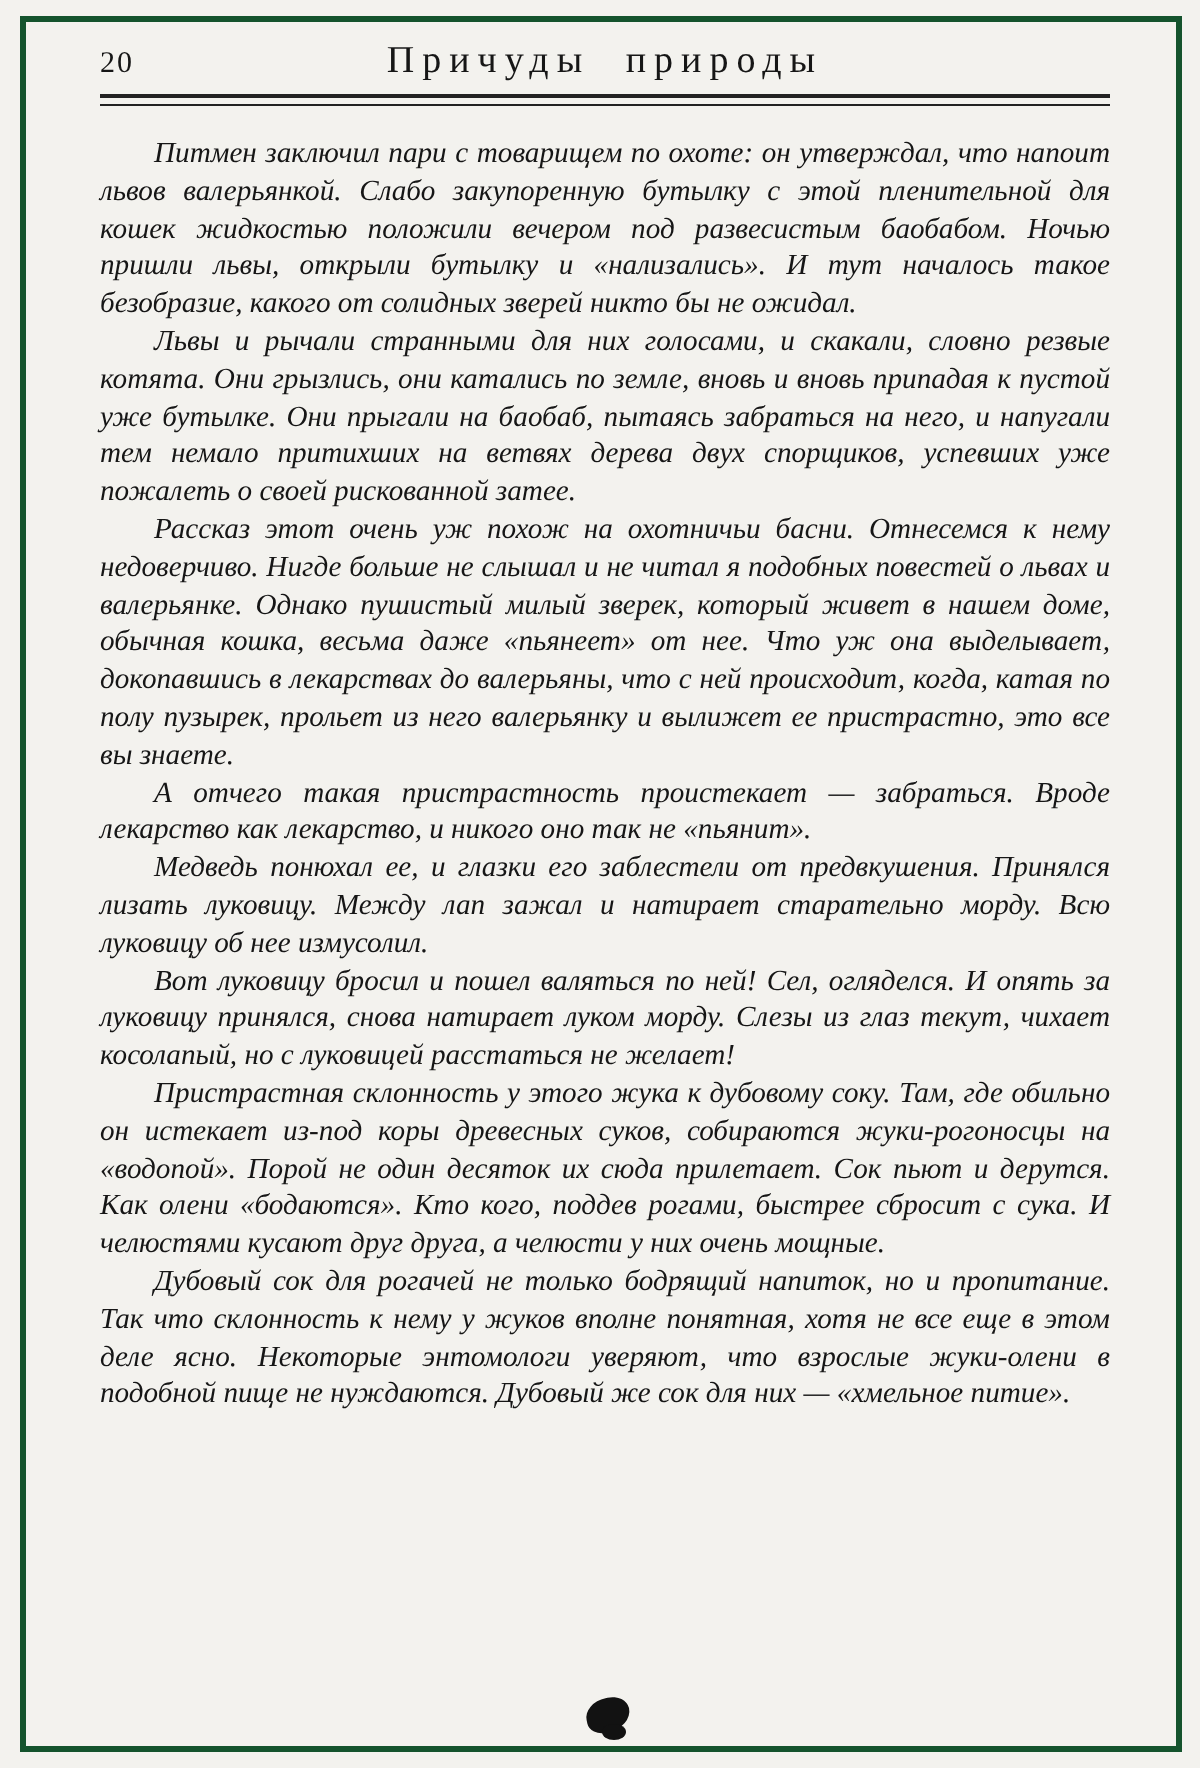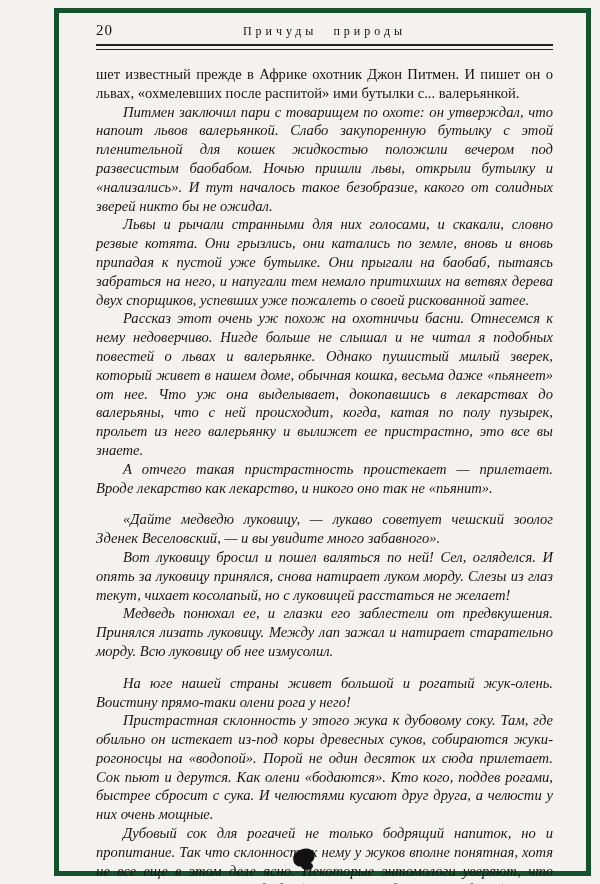--- a/index.html
+++ b/index.html
@@ -8,39 +8,38 @@
     height: 884px;
     background: #f3f2ee;
     overflow: hidden;
     position: relative;
     font-family: "Liberation Serif", "DejaVu Serif", serif;
     color: #161616;
   }
   .frame {
     position: absolute;
     left: 10px; top: 8px; right: 9px; bottom: 8px;
-    border: 5px solid #14532d;
+    border: 3px solid #14532d;
     box-sizing: border-box;
-    margin-left: 44px;
   }
   .inner {
     padding: 9px 33px 0 37px;
   }
   .header {
     display: grid;
     grid-template-columns: 1fr auto 1fr;
     align-items: baseline;
   }
   .pagenum {
     font-size: 15px;
     justify-self: start;
     letter-spacing: 1px;
   }
   .title {
-    font-size: 12px;
+    font-size: 19px;
     letter-spacing: 4px;
     word-spacing: 9px;
     justify-self: center;
     white-space: nowrap;
   }
   .spacer { justify-self: end; }
   .rule {
     margin-top: 5px;
     height: 3px;
     border-top: 2px solid #222;
@@ -78,29 +77,26 @@
 
 <div class="frame">
   <div class="inner">
     <header class="header">
       <span class="pagenum">20</span>
       <span class="title">Причуды природы</span>
       <span class="spacer"></span>
     </header>
     <div class="rule"></div>
     <div class="text" id="text-body">
-        <p class="para" lang="ru">шет известный прежде в Африке охотник Джон Питмен. И пишет он о львах, «охмелевших после распитой» ими бутылки с... валерьянкой.</p>
         <p class="para indent" lang="ru">Питмен заключил пари с товарищем по охоте: он утверждал, что напоит львов валерьянкой. Слабо закупоренную бутылку с этой пленительной для кошек жидкостью положили вечером под развесистым баобабом. Ночью пришли львы, открыли бутылку и «нализались». И тут началось такое безобразие, какого от солидных зверей никто бы не ожидал.</p>
         <p class="para indent" lang="ru">Львы и рычали странными для них голосами, и скакали, словно резвые котята. Они грызлись, они катались по земле, вновь и вновь припадая к пустой уже бутылке. Они прыгали на баобаб, пытаясь забраться на него, и напугали тем немало притихших на ветвях дерева двух спорщиков, успевших уже пожалеть о своей рискованной затее.</p>
         <p class="para indent" lang="ru">Рассказ этот очень уж похож на охотничьи басни. Отнесемся к нему недоверчиво. Нигде больше не слышал и не читал я подобных повестей о львах и валерьянке. Однако пушистый милый зверек, который живет в нашем доме, обычная кошка, весьма даже «пьянеет» от нее. Что уж она выделывает, докопавшись в лекарствах до валерьяны, что с ней происходит, когда, катая по полу пузырек, прольет из него валерьянку и вылижет ее пристрастно, это все вы знаете.</p>
-        <p class="para indent" lang="ru">А отчего такая пристрастность проистекает — прилетает. Вроде лекарство как лекарство, и никого оно так не «пьянит».</p>
-        <p class="para indent gap" lang="ru">«Дайте медведю луковицу, — лукаво советует чешский зоолог Зденек Веселовский, — и вы увидите много забавного».</p>
+        <p class="para indent" lang="ru">А отчего такая пристрастность проистекает — забраться. Вроде лекарство как лекарство, и никого оно так не «пьянит».</p>
+        <p class="para indent" lang="ru">Медведь понюхал ее, и глазки его заблестели от предвкушения. Принялся лизать луковицу. Между лап зажал и натирает старательно морду. Всю луковицу об нее измусолил.</p>
         <p class="para indent" lang="ru">Вот луковицу бросил и пошел валяться по ней! Сел, огляделся. И опять за луковицу принялся, снова натирает луком морду. Слезы из глаз текут, чихает косолапый, но с луковицей расстаться не желает!</p>
-        <p class="para indent" lang="ru">Медведь понюхал ее, и глазки его заблестели от предвкушения. Принялся лизать луковицу. Между лап зажал и натирает старательно морду. Всю луковицу об нее измусолил.</p>
-        <p class="para indent gap" lang="ru">На юге нашей страны живет большой и рогатый жук-олень. Воистину прямо-таки олени рога у него!</p>
         <p class="para indent" lang="ru">Пристрастная склонность у этого жука к дубовому соку. Там, где обильно он истекает из-под коры древесных суков, собираются жуки-рогоносцы на «водопой». Порой не один десяток их сюда прилетает. Сок пьют и дерутся. Как олени «бодаются». Кто кого, поддев рогами, быстрее сбросит с сука. И челюстями кусают друг друга, а челюсти у них очень мощные.</p>
         <p class="para indent" lang="ru">Дубовый сок для рогачей не только бодрящий напиток, но и пропитание. Так что склонность к нему у жуков вполне понятная, хотя не все еще в этом деле ясно. Некоторые энтомологи уверяют, что взрослые жуки-олени в подобной пище не нуждаются. Дубовый же сок для них — «хмельное питие».</p>
       </div>
   </div>
 </div>
 
 <div class="smudge"></div>
 <div class="smudge2"></div>
 
 </body></html>

